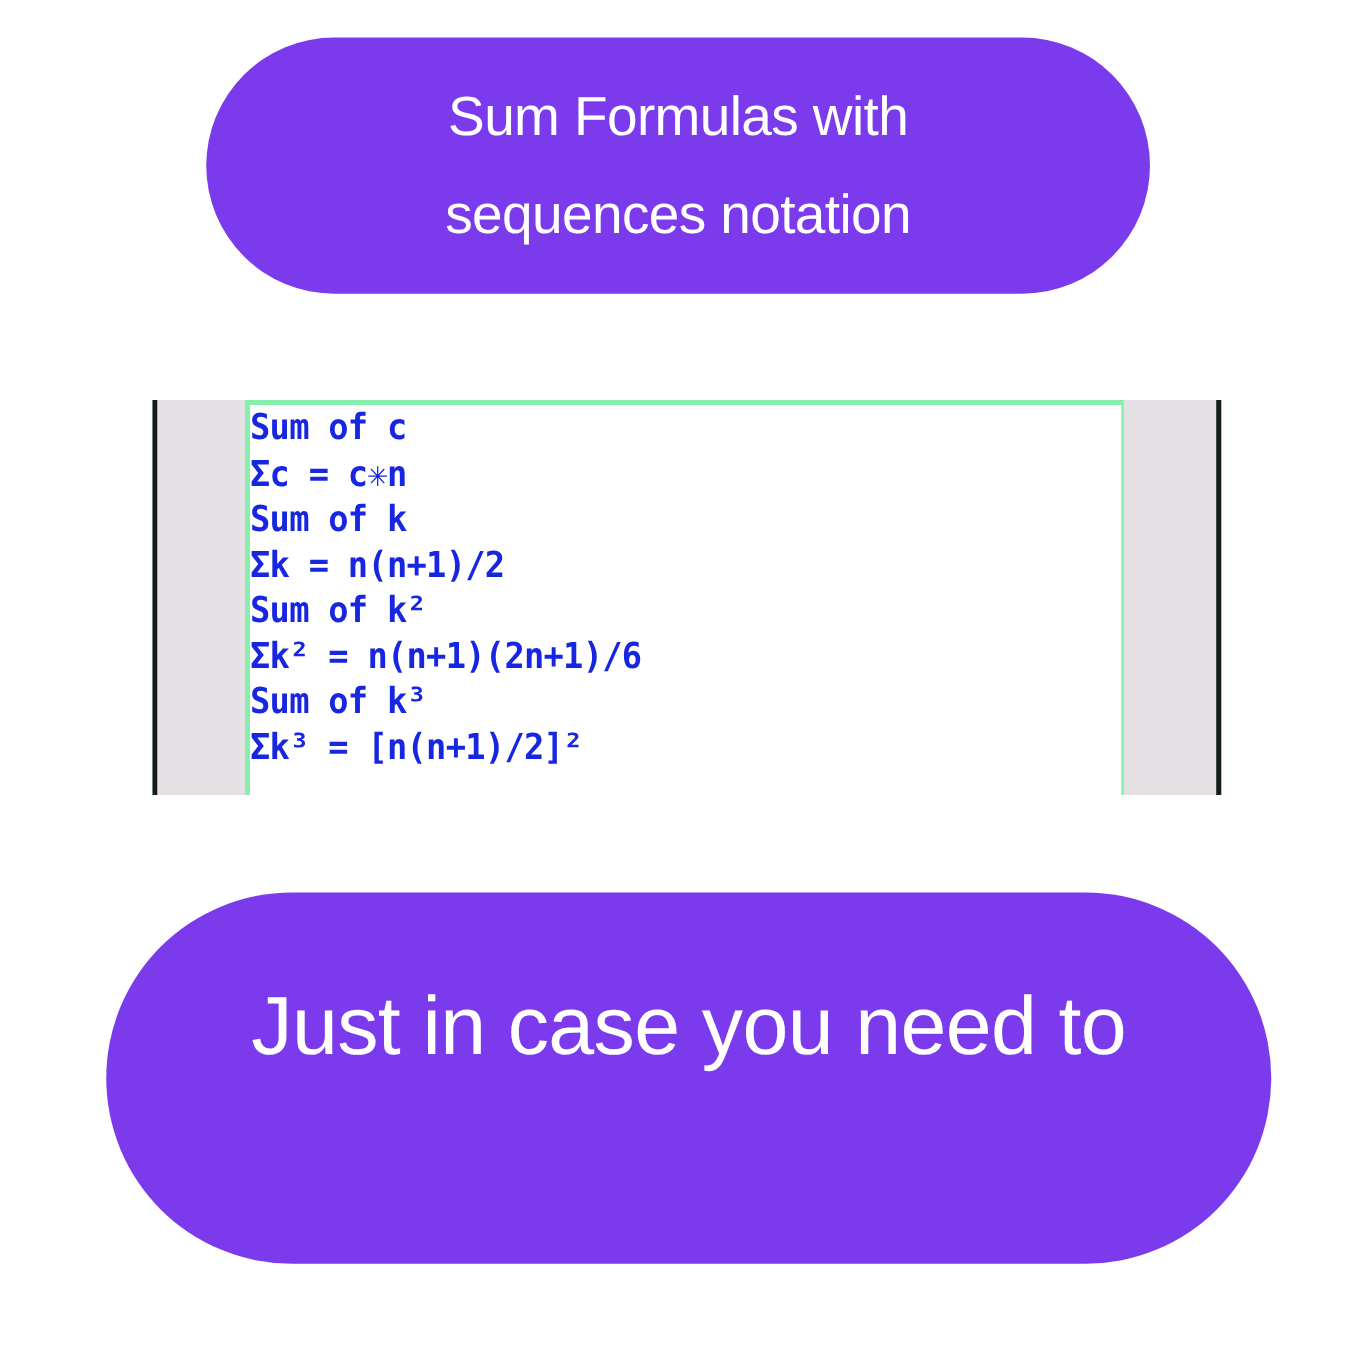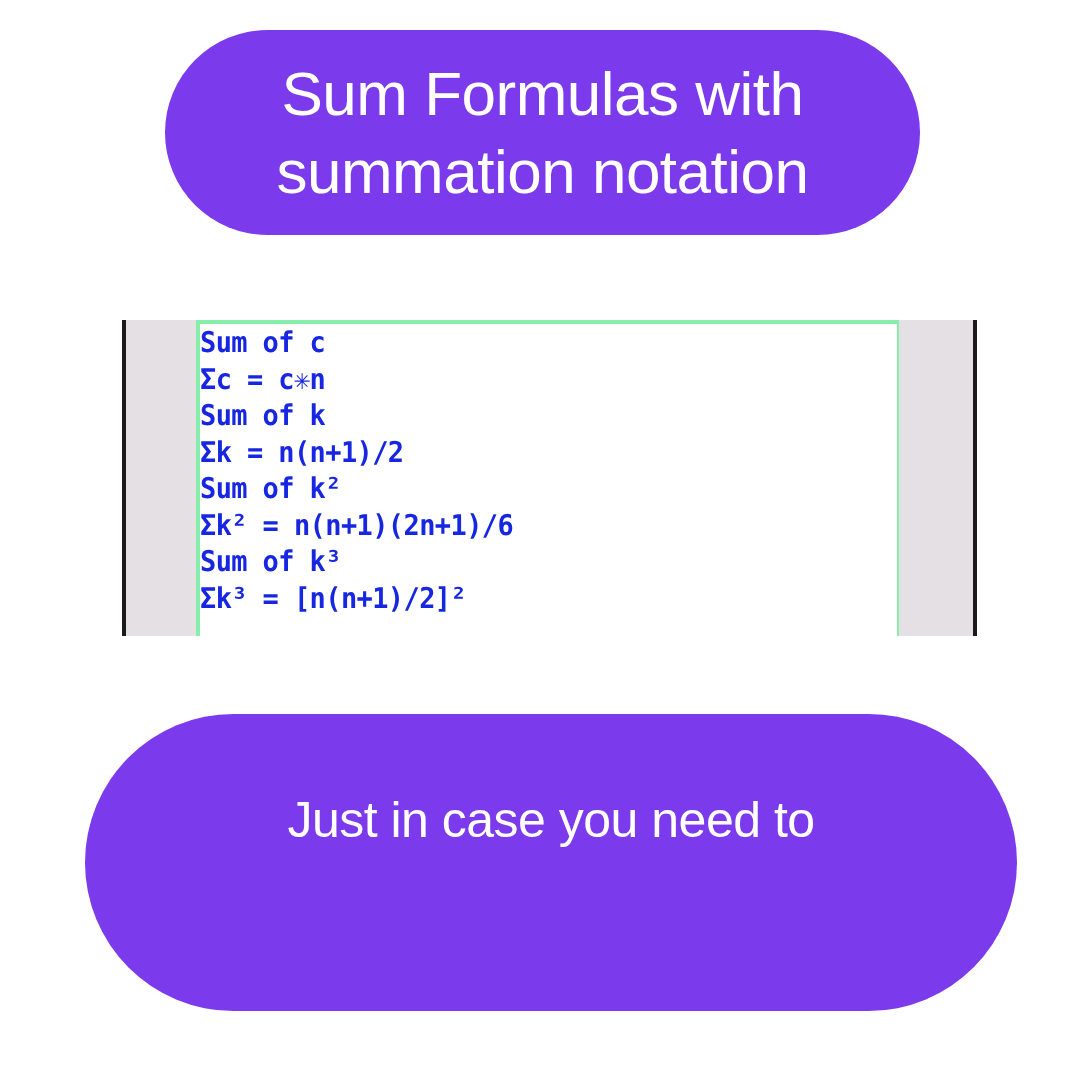--- a/index.html
+++ b/index.html
@@ -32,31 +32,31 @@
     font-family: "Liberation Sans", sans-serif;
     font-weight: 400;
     letter-spacing: -0.5px;
   }
 
   #caption-top {
     left: 165px;
     top: 30px;
     width: 755px;
     height: 205px;
-    font-size: 62px;
+    font-size: 44px;
     line-height: 78px;
     padding: 0 34px;
   }
 
   #caption-bottom {
     left: 85px;
     top: 714px;
     width: 932px;
     height: 297px;
-    font-size: 50px;
+    font-size: 66px;
     line-height: 86px;
     padding: 0 40px;
   }
 
   .pill-text { display: block; width: 100%; }
 
   
   #calc-screen {
     position: absolute;
     left: 122px;
@@ -111,21 +111,21 @@
     transform: scaleY(1.06);
     transform-origin: left top;
   }
 </style>
 </head>
 <body>
 
 <div id="canvas">
 
   <div class="pill" id="caption-top">
-    <span class="pill-text"><span>Sum Formulas with</span><br><span>summation notation</span></span>
+    <span class="pill-text"><span>Sum Formulas with</span><br><span>sequences notation</span></span>
   </div>
 
   <div id="calc-screen">
     <div class="screen-rule left"></div>
     <div class="screen-gutter left"></div>
     <div class="screen-gutter right"></div>
     <div class="screen-rule right"></div>
 
     <div id="calc-lines">
       <div class="calc-line">Sum of c</div>

